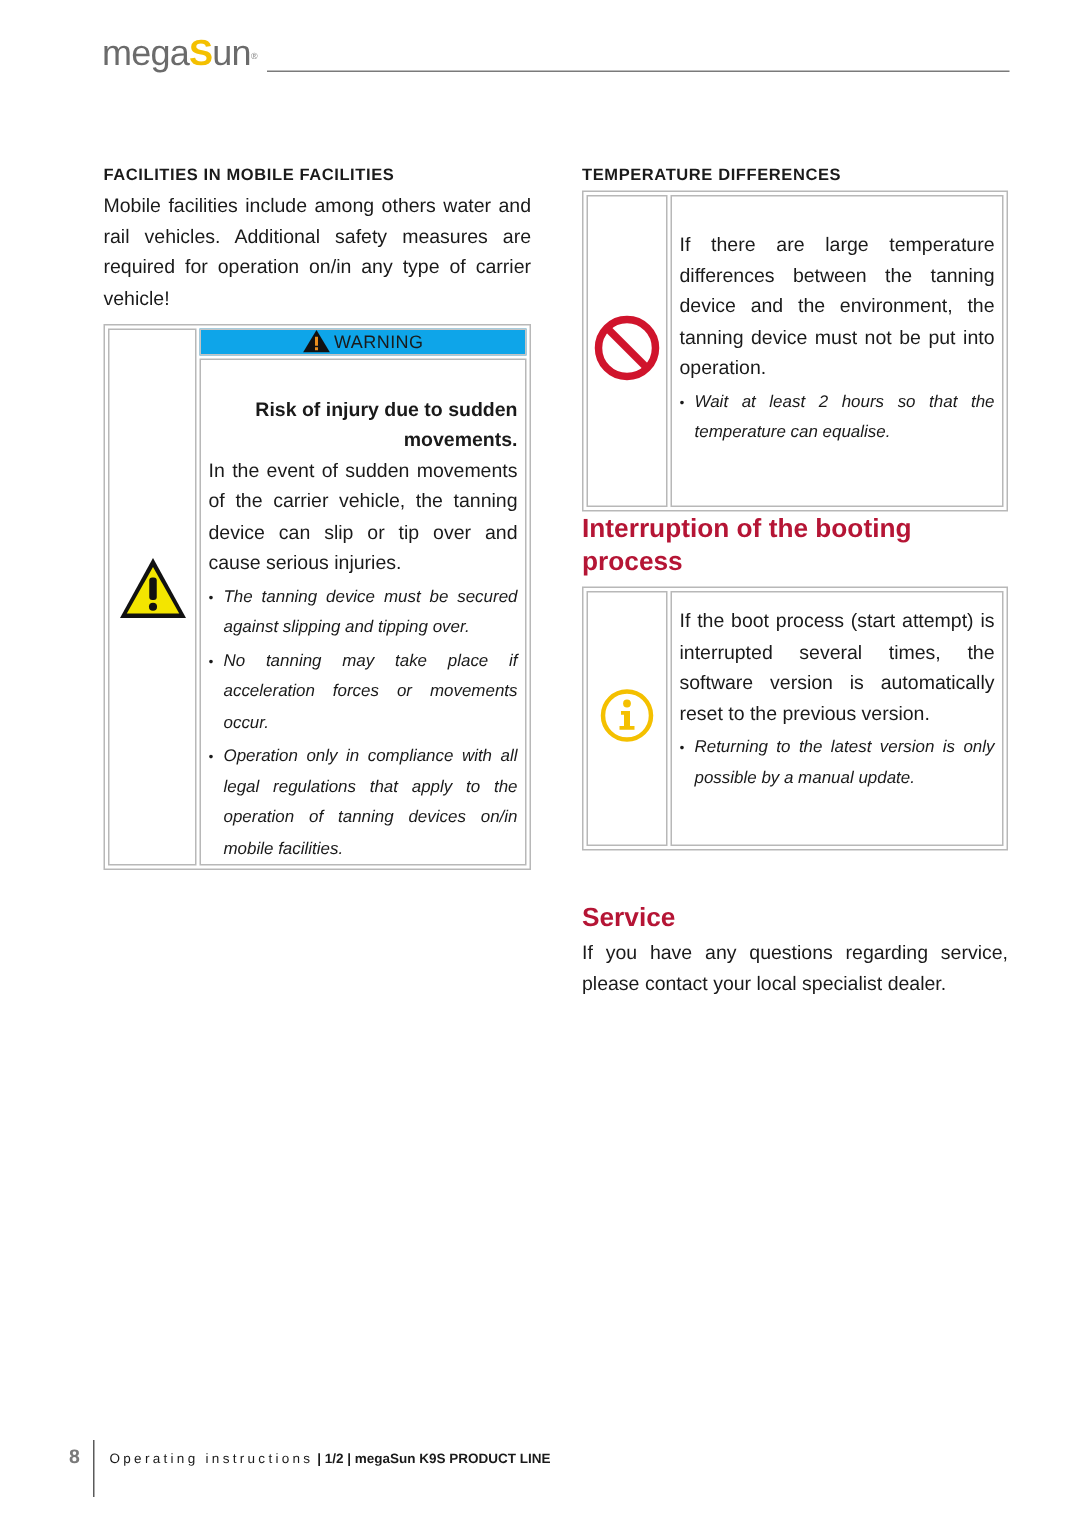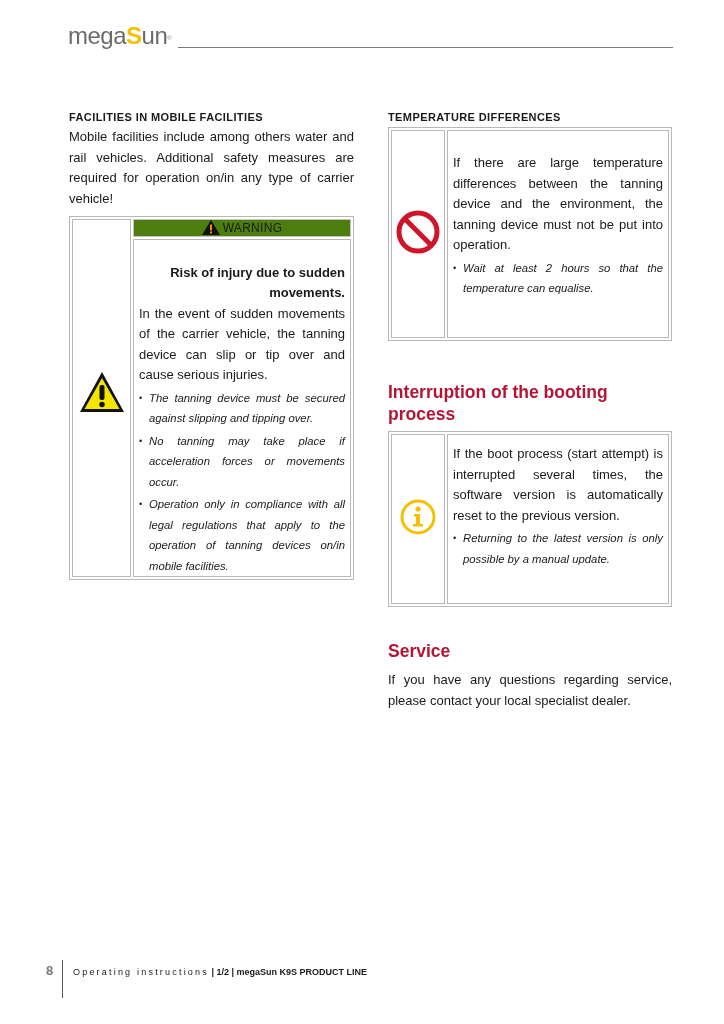--- a/index.html
+++ b/index.html
@@ -107,21 +107,21 @@
       justify-content: center;
     }
     .content-cell {
       flex: 1 1 auto;
       box-sizing: border-box;
       margin-left: 2px;
       border: 1px solid #b8b8b8;
     }
 
     .warn-banner {
-      background: #4d7c0f;
+      background: #0ea5e9;
       border: 1px solid #c4c4c4;
       margin: 0 0 2px 0;
       height: 24px;
       display: flex;
       align-items: center;
       justify-content: center;
       color: #1a1a1a;
       font-size: 12px;
       letter-spacing: 0.3px;
     }
@@ -262,21 +262,21 @@
         <div class="cell-text">
           <p class="body-text">If there are large temperature differences between the tanning device and the environment, the tanning device must not be put into operation.</p>
           <ul class="bullets">
             <li>Wait at least 2 hours so that the temperature can equalise.</li>
           </ul>
         </div>
       </div>
     </div>
   </div>
 
-  <h2 class="red-heading" style="margin-top:40px; width:250px;">Interruption of the booting process</h2>
+  <h2 class="red-heading" style="width:250px;">Interruption of the booting process</h2>
 
   <div class="box" style="margin-top:6px; height:176px;">
     <div class="box-inner" style="height:100%;">
       <div class="icon-cell" style="width:54px; height:100%;">
         <span>
           <svg width="40" height="40" viewBox="0 0 40 40">
             <circle cx="20" cy="20" r="16" fill="none" stroke="#f4c000" stroke-width="3"></circle>
             <circle cx="20" cy="12" r="2.6" fill="#f4c000"></circle>
             <path d="M16 17 H22 V27 H25 V29.5 H15 V27 H18 V19.5 H16 Z" fill="#f4c000"></path>
           </svg>
@@ -287,21 +287,21 @@
           <p class="body-text">If the boot process (start attempt) is interrupted several times, the software version is automatically reset to the previous version.</p>
           <ul class="bullets">
             <li>Returning to the latest version is only possible by a manual update.</li>
           </ul>
         </div>
       </div>
     </div>
   </div>
 
   <h2 class="red-heading" style="margin-top:33px;">Service</h2>
-  <p class="body-text" style="margin-top:8px;">If you have any questions regarding service, please contact your local specialist dealer.</p>
+  <p class="body-text" style="margin-top:3px;">If you have any questions regarding service, please contact your local specialist dealer.</p>
 </div>
 
 <div class="footer">
   <span class="page-num">8</span>
   <div class="vline"></div>
   <div class="ftext">
     <span class="spaced">Operating instructions</span><span class="strong"> | </span><span class="strong">1/2</span><span class="strong"> | </span><span class="strong">megaSun K9S PRODUCT LINE</span>
   </div>
 </div>
 

